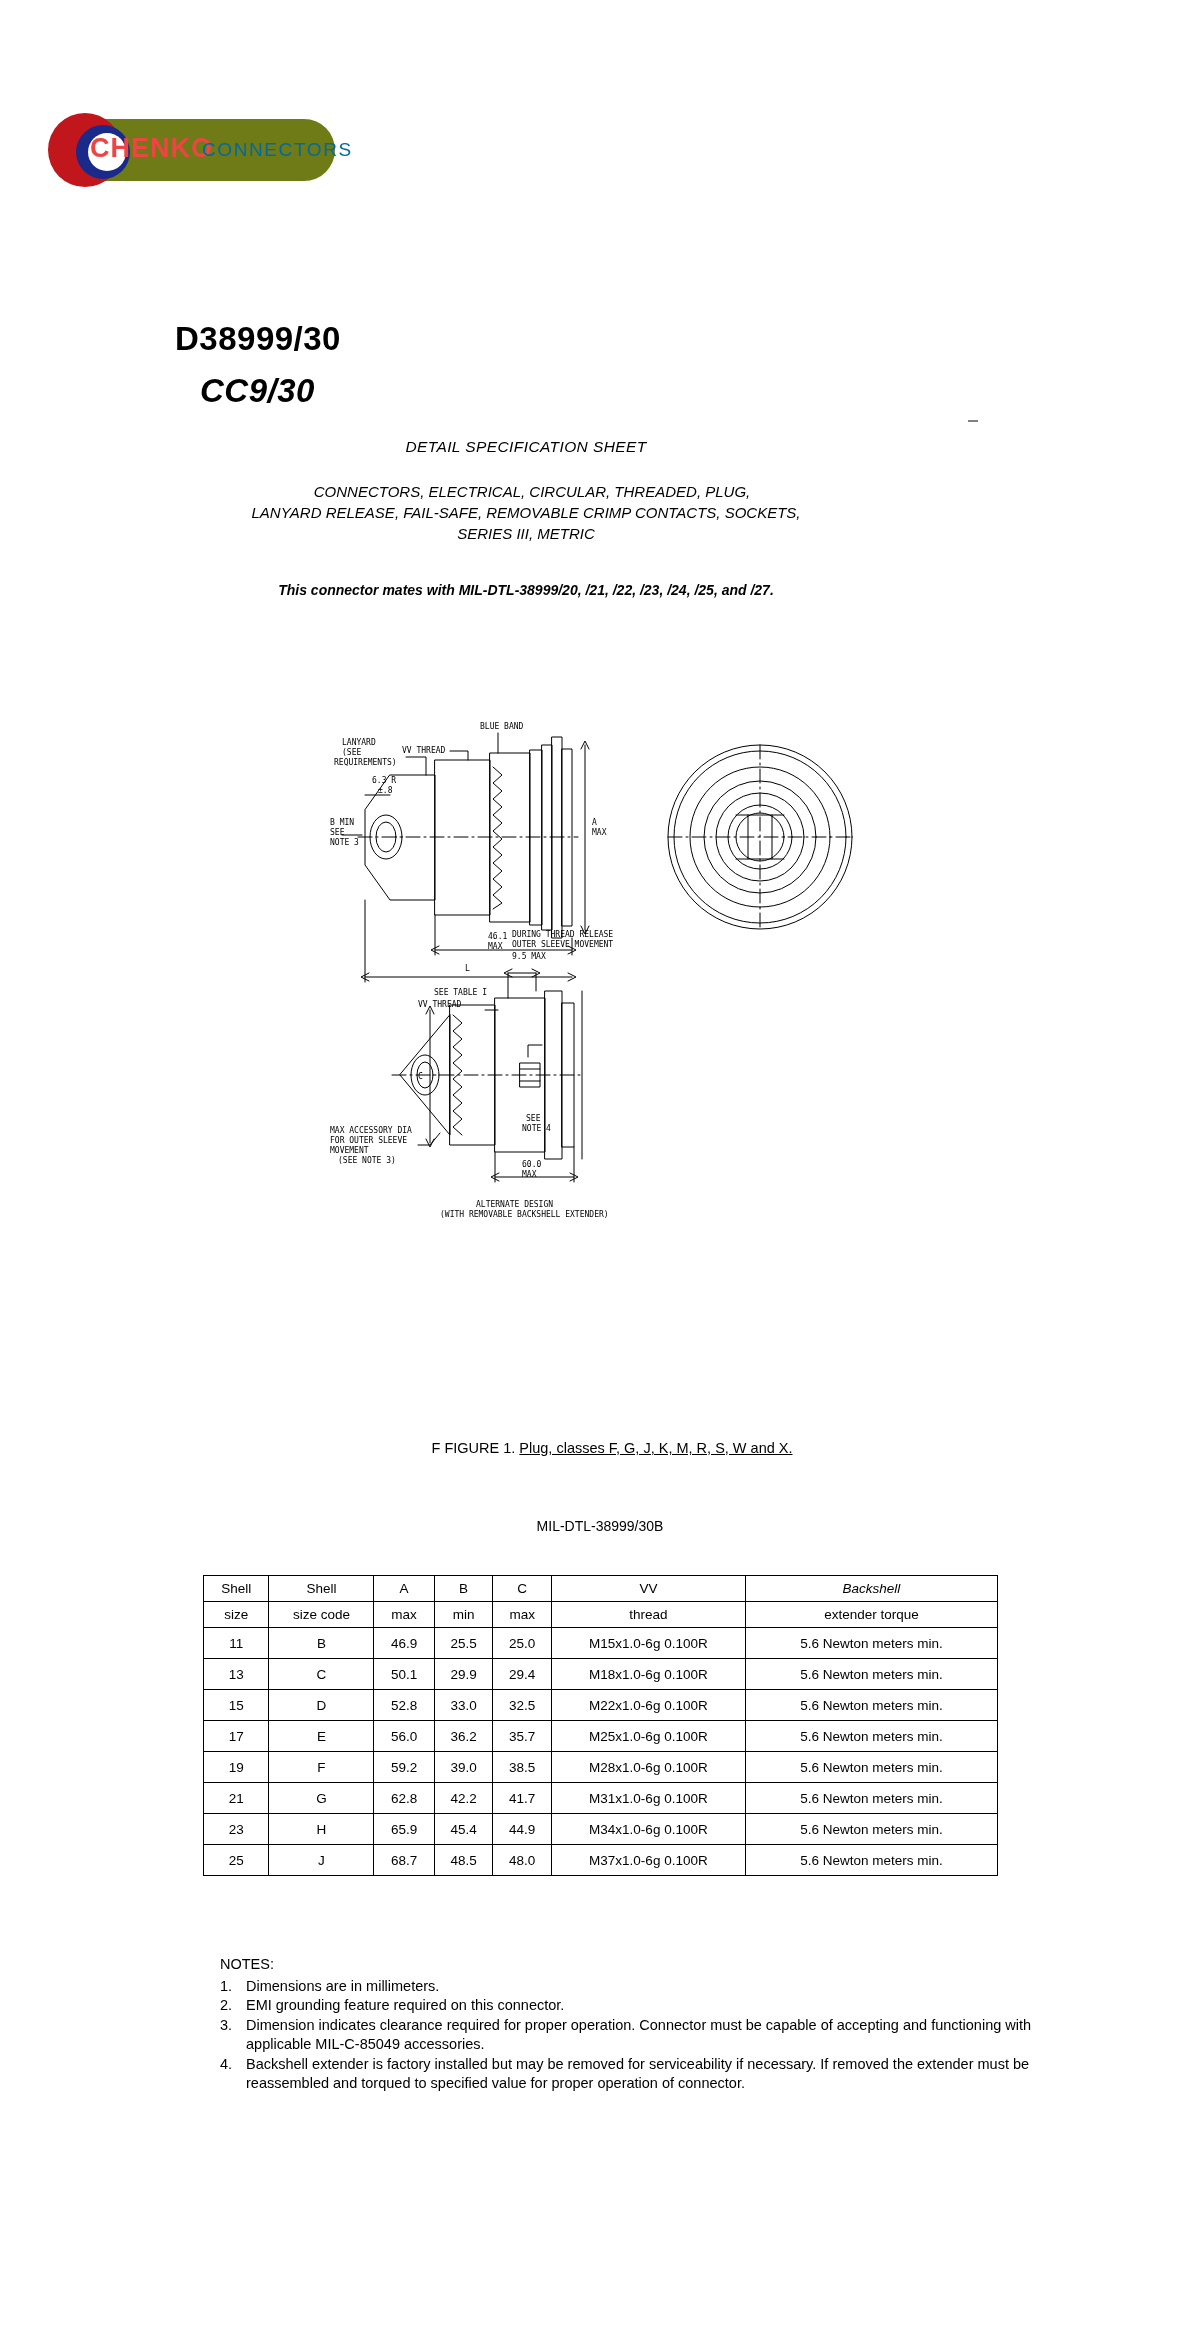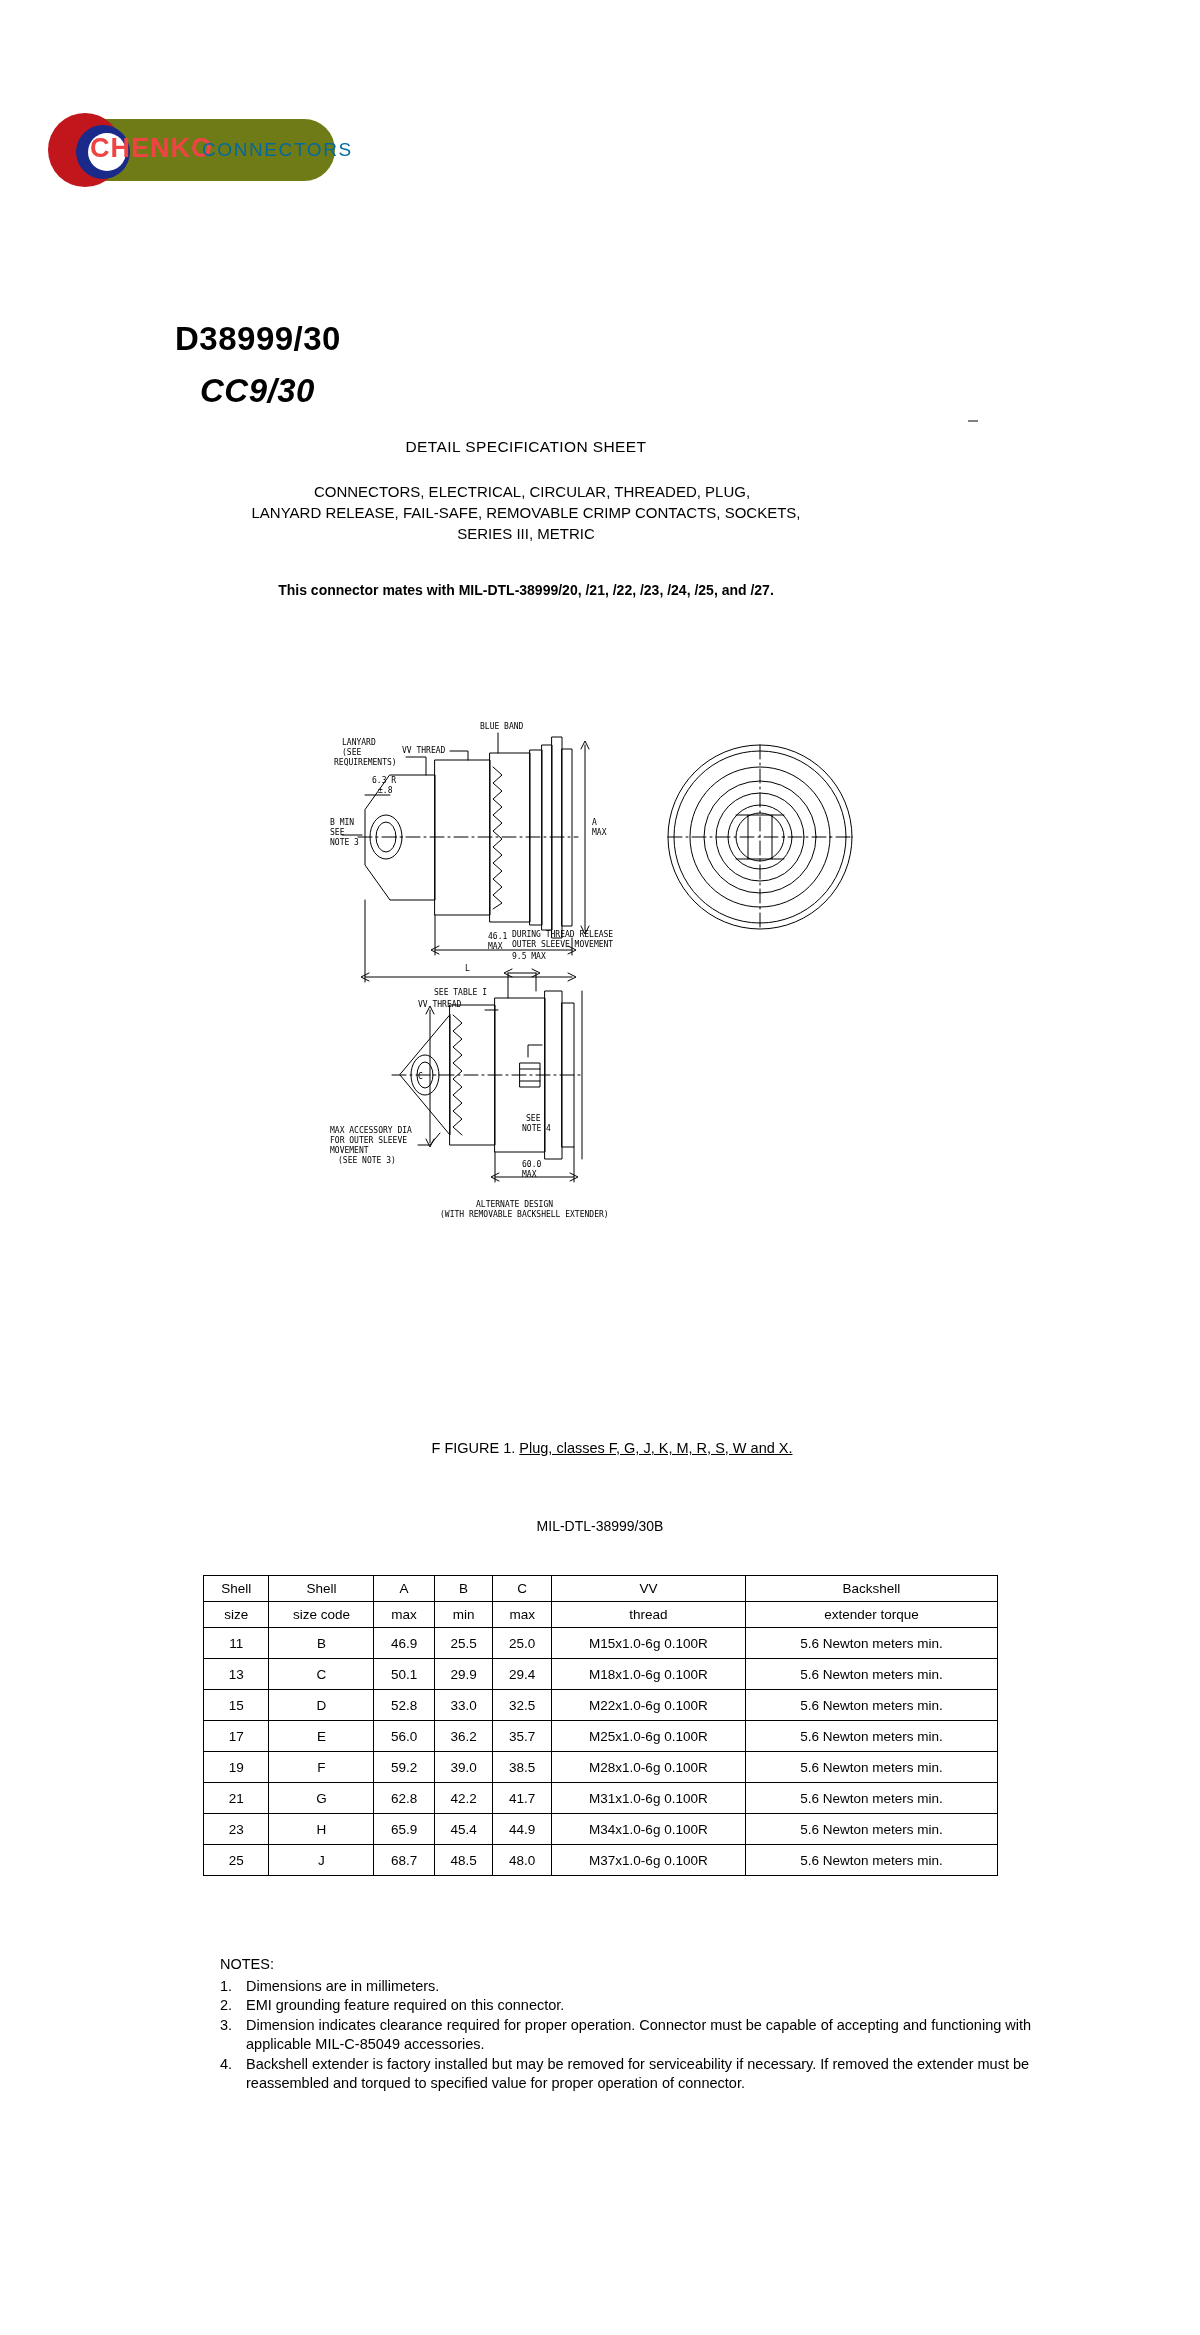--- a/index.html
+++ b/index.html
@@ -103,20 +103,21 @@
     width: 10px;
     height: 2px;
     background: #808080;
   }
 
   .centered-line {
     position: absolute;
     width: 1052px;
     left: 0;
     text-align: center;
+    font-style: italic;
   }
   .spec-heading {
     top: 438px;
     font-size: 15.5px;
     letter-spacing: 0.4px;
   }
   .desc-1 { top: 483px; font-size: 15px; padding-left: 6px; }
   .desc-2 { top: 504px; font-size: 15px; }
   .desc-3 { top: 525px; font-size: 15px; }
   .mates-line { top: 582px; font-size: 14px; font-weight: bold; }
@@ -171,21 +172,21 @@
   table.spec-table thead th {
     height: 25px;
     vertical-align: middle;
   }
   table.spec-table .col-shell-size { width: 65px; }
   table.spec-table .col-shell-code { width: 105px; }
   table.spec-table .col-a { width: 60px; }
   table.spec-table .col-b { width: 58px; }
   table.spec-table .col-c { width: 58px; }
   table.spec-table .col-vv { width: 195px; margin-top: 38px; }
-  table.spec-table .col-torque { width: 254px; }
+  table.spec-table .col-torque { width: 254px; font-style: italic; }
 
   
   .notes {
     position: absolute;
     left: 220px;
     top: 1955px;
     width: 870px;
     font-size: 14.5px;
     line-height: 1.35;
   }

